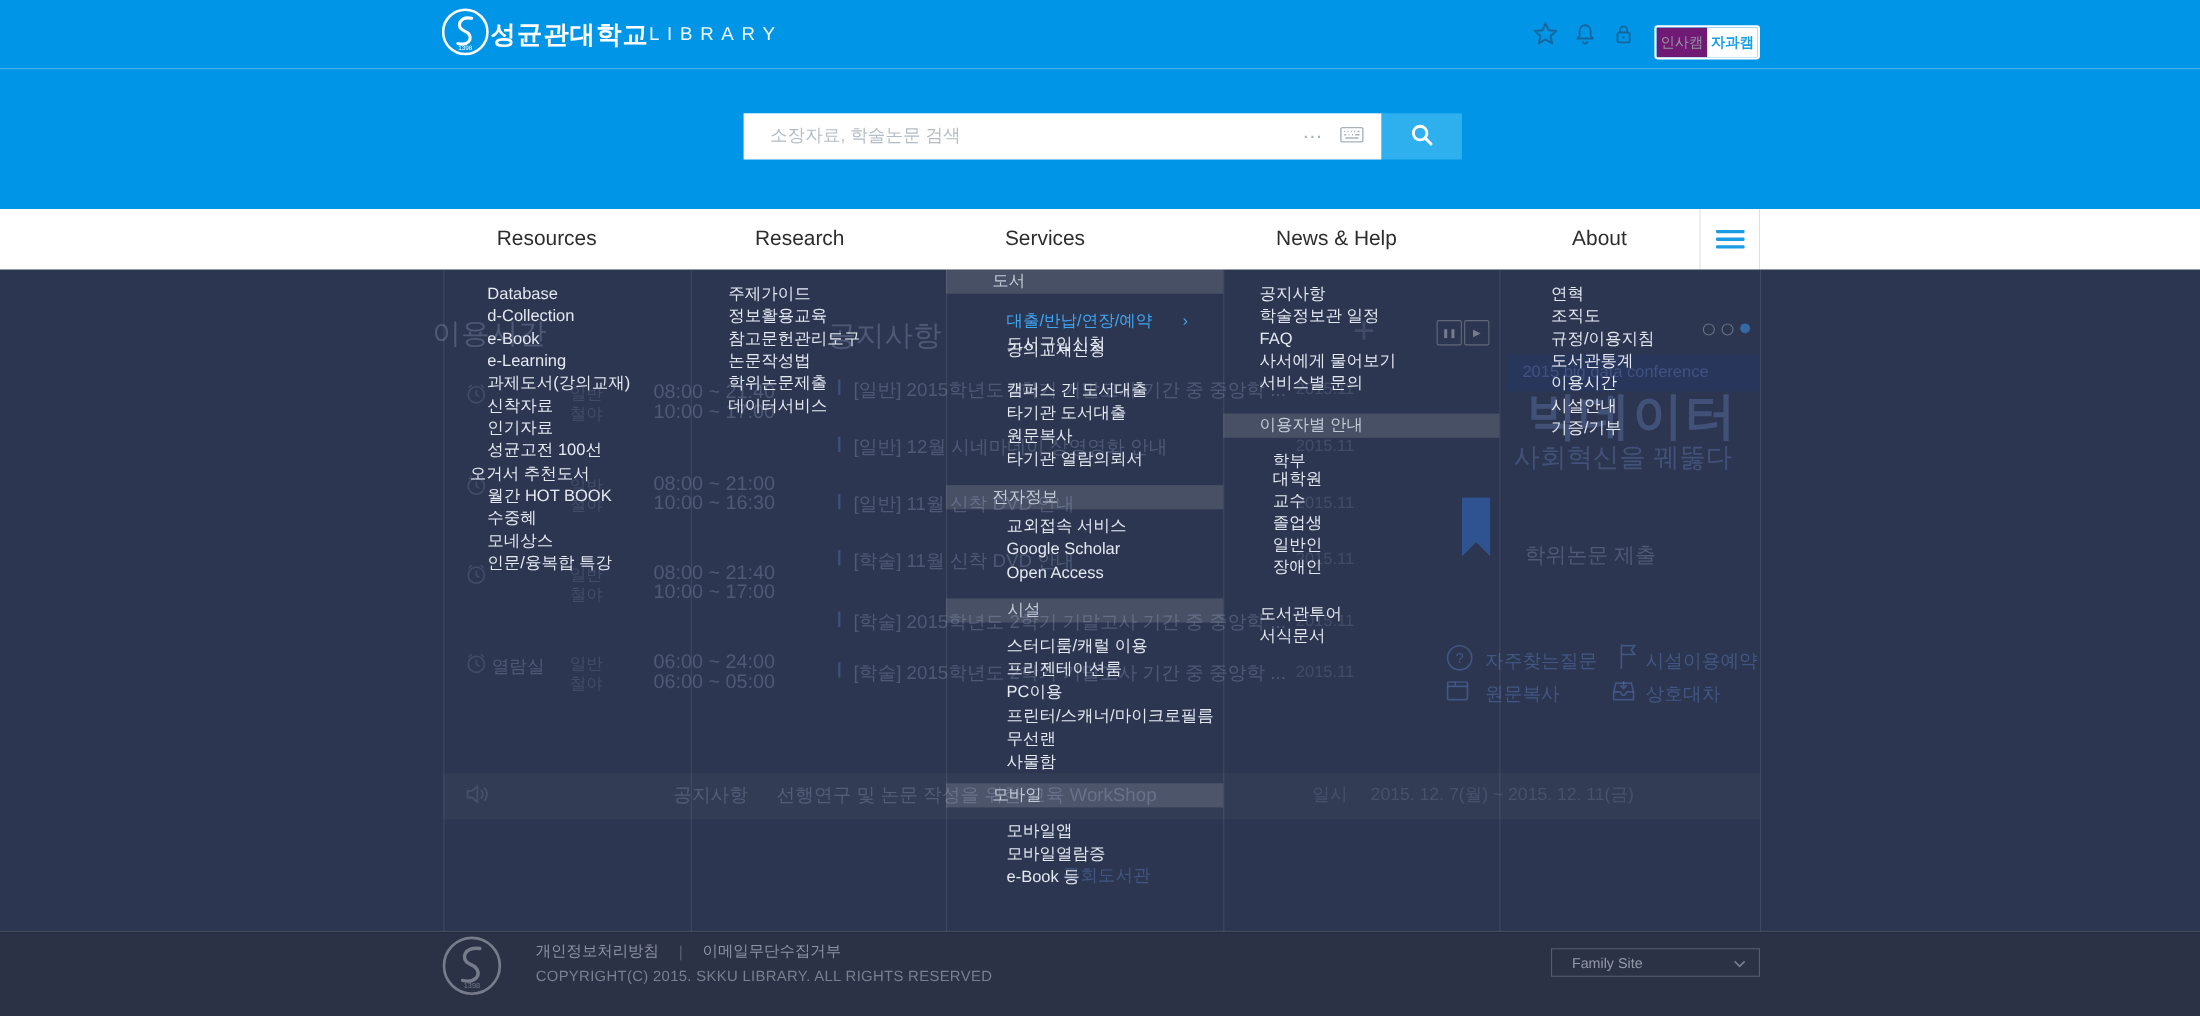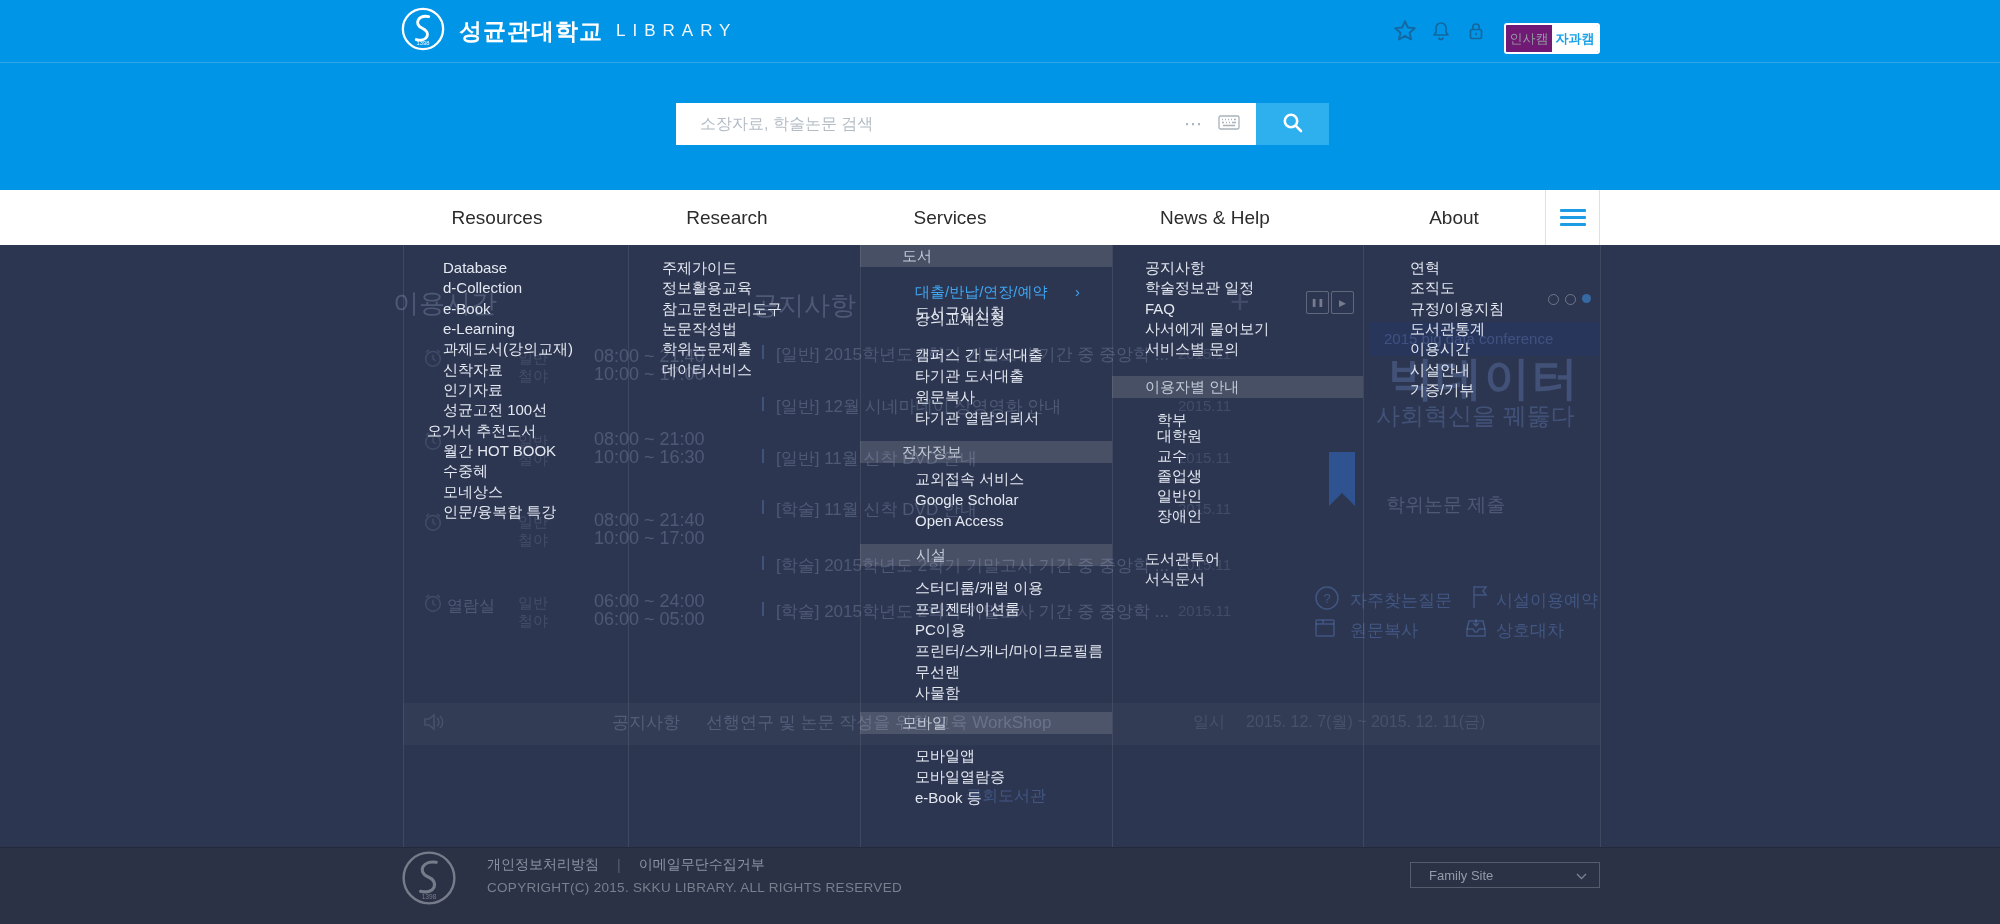--- a/index.html
+++ b/index.html
@@ -2,21 +2,21 @@
 <html><head>
 <meta charset="utf-8">
 <style>
   html,body{margin:0;padding:0;background:#fff;}
   #page{position:relative;width:2000px;height:924px;overflow:hidden;
         font-family:"Liberation Sans","DejaVu Sans",sans-serif;}
   .abs{position:absolute;}
 
   
   #topbar{left:0;top:0;width:2000px;height:62px;background:#0095e6;}
-  #logo{left:400px;top:0;height:62px;display:flex;align-items:center;gap:13px;color:#fff;cursor:pointer;}
+  #logo{left:400px;top:0;height:62px;display:flex;align-items:center;color:#fff;cursor:pointer;}
   #logo .uni{font-size:23px;font-weight:bold;letter-spacing:1px;}
   #logo .lib{font-size:17px;font-weight:300;letter-spacing:7px;opacity:.95;}
   #top-icons{left:1392px;top:0;height:62px;display:flex;align-items:center;gap:11px;color:#14679f;}
   #top-icons svg{display:block;cursor:pointer;}
   #campus{left:1504px;top:23px;height:27px;display:flex;border:2px solid #fff;border-radius:3px;overflow:hidden;}
   #campus .seg{width:46px;display:flex;align-items:center;justify-content:center;font-size:13px;cursor:pointer;}
   #campus .seg.inactive{background:#701a75;color:#949aa0;}
   #campus .seg.active{background:#fff;color:#18a0e8;font-weight:bold;}
 
   

